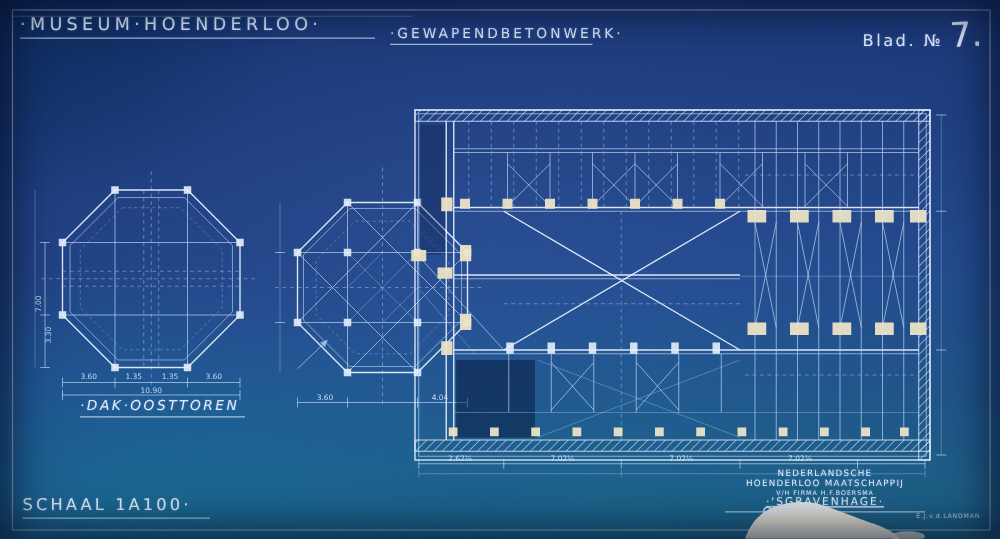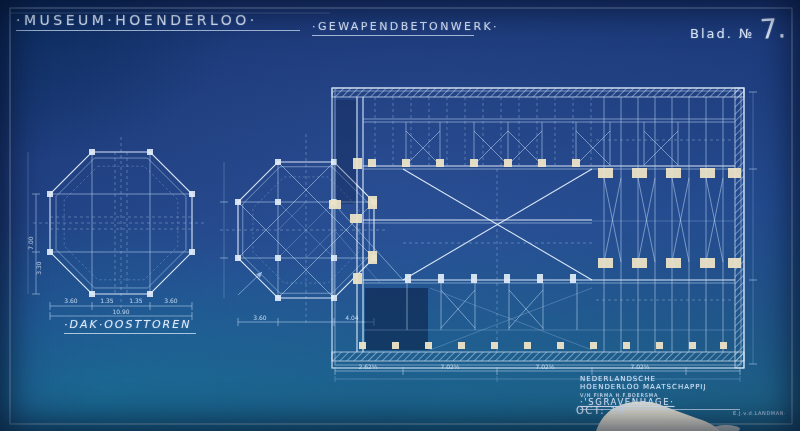--- a/index.html
+++ b/index.html
@@ -28,21 +28,21 @@
   .frame{fill:none;stroke:rgba(223,237,253,.55);stroke-width:1}
   .dim{font:6px "DejaVu Sans",sans-serif;fill:#d5e6fa;opacity:.88;text-anchor:middle}
   .txt{position:absolute;color:#e0ebfc;text-shadow:0 0 2px rgba(170,205,255,.4);white-space:nowrap;}
   .ul{border-bottom:1px solid rgba(215,232,252,.75);padding-bottom:2px;}
   .t-main{font-size:14px;letter-spacing:3.5px;width:284px;}
   .t-sub{font-size:11px;letter-spacing:2.4px;}
   .t-blad{font-size:13px;letter-spacing:2px;}
   .t-num{font-size:27px;letter-spacing:0;transform:rotate(-3deg);display:inline-block;}
   .t-label{font-size:11px;letter-spacing:2px;}
   .t-scale{font-size:13px;letter-spacing:2.5px;width:150px;}
-  .t-co{font-size:7px;letter-spacing:1px;width:160px;}
+  .t-co{font-size:7px;letter-spacing:1px;text-align:center;width:160px;}
   .t-co3{font-size:5px;letter-spacing:.8px;}
   .t-co4{font-size:8.5px;letter-spacing:1.6px;text-decoration:underline;}
   .t-date{font-size:10px;letter-spacing:1.5px;}
   .t-sig{font-size:5px;letter-spacing:.6px;opacity:.8}
 </style>
 </head>
 <body>
 
 <div id="sheet">
 
@@ -322,23 +322,24 @@
 
   <div class="txt t-sub ul" style="left:312px;top:20px;width:162px;">·GEWAPENDBETONWERK·</div>
 
   <div class="txt" style="left:690px;top:13px;">
     <span class="t-blad">Blad. №</span>
     <span class="t-num">7.</span>
   </div>
 
   <div class="txt t-label ul" style="left:64px;top:318px;width:132px;font-style:italic;">·DAK·OOSTTOREN</div>
 
+  <div class="txt t-scale ul" style="left:18px;top:397px;">SCHAAL 1A100·</div>
 
   <div>
     <div class="txt t-co" style="left:580px;top:375px;">NEDERLANDSCHE</div>
     <div class="txt t-co" style="left:580px;top:383px;">HOENDERLOO MAATSCHAPPIJ</div>
     <div class="txt t-co t-co3" style="left:580px;top:392px;">V/H FIRMA H.F.BOERSMA</div>
     <div class="txt t-co t-co4 ul" style="left:580px;top:397px;">·'SGRAVENHAGE·</div>
-    <div class="txt t-date" style="left:576px;top:405px;">OCT: 19</div>
+    <div class="txt t-date" style="left:610px;top:405px;">OCT: 19</div>
     <div class="txt t-sig" style="left:733px;top:410px;">E.J.v.d.LANDMAN·</div>
   </div>
 
 </div>
 
 </body></html>

